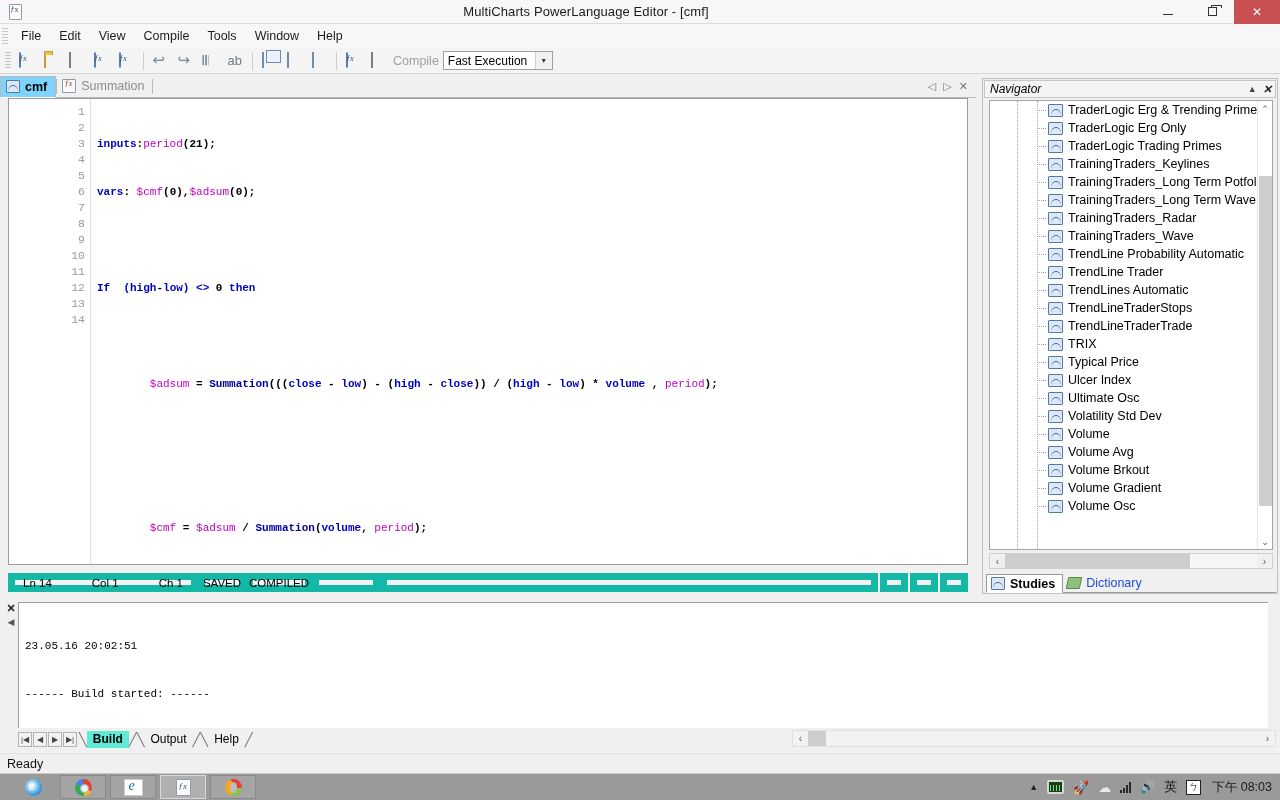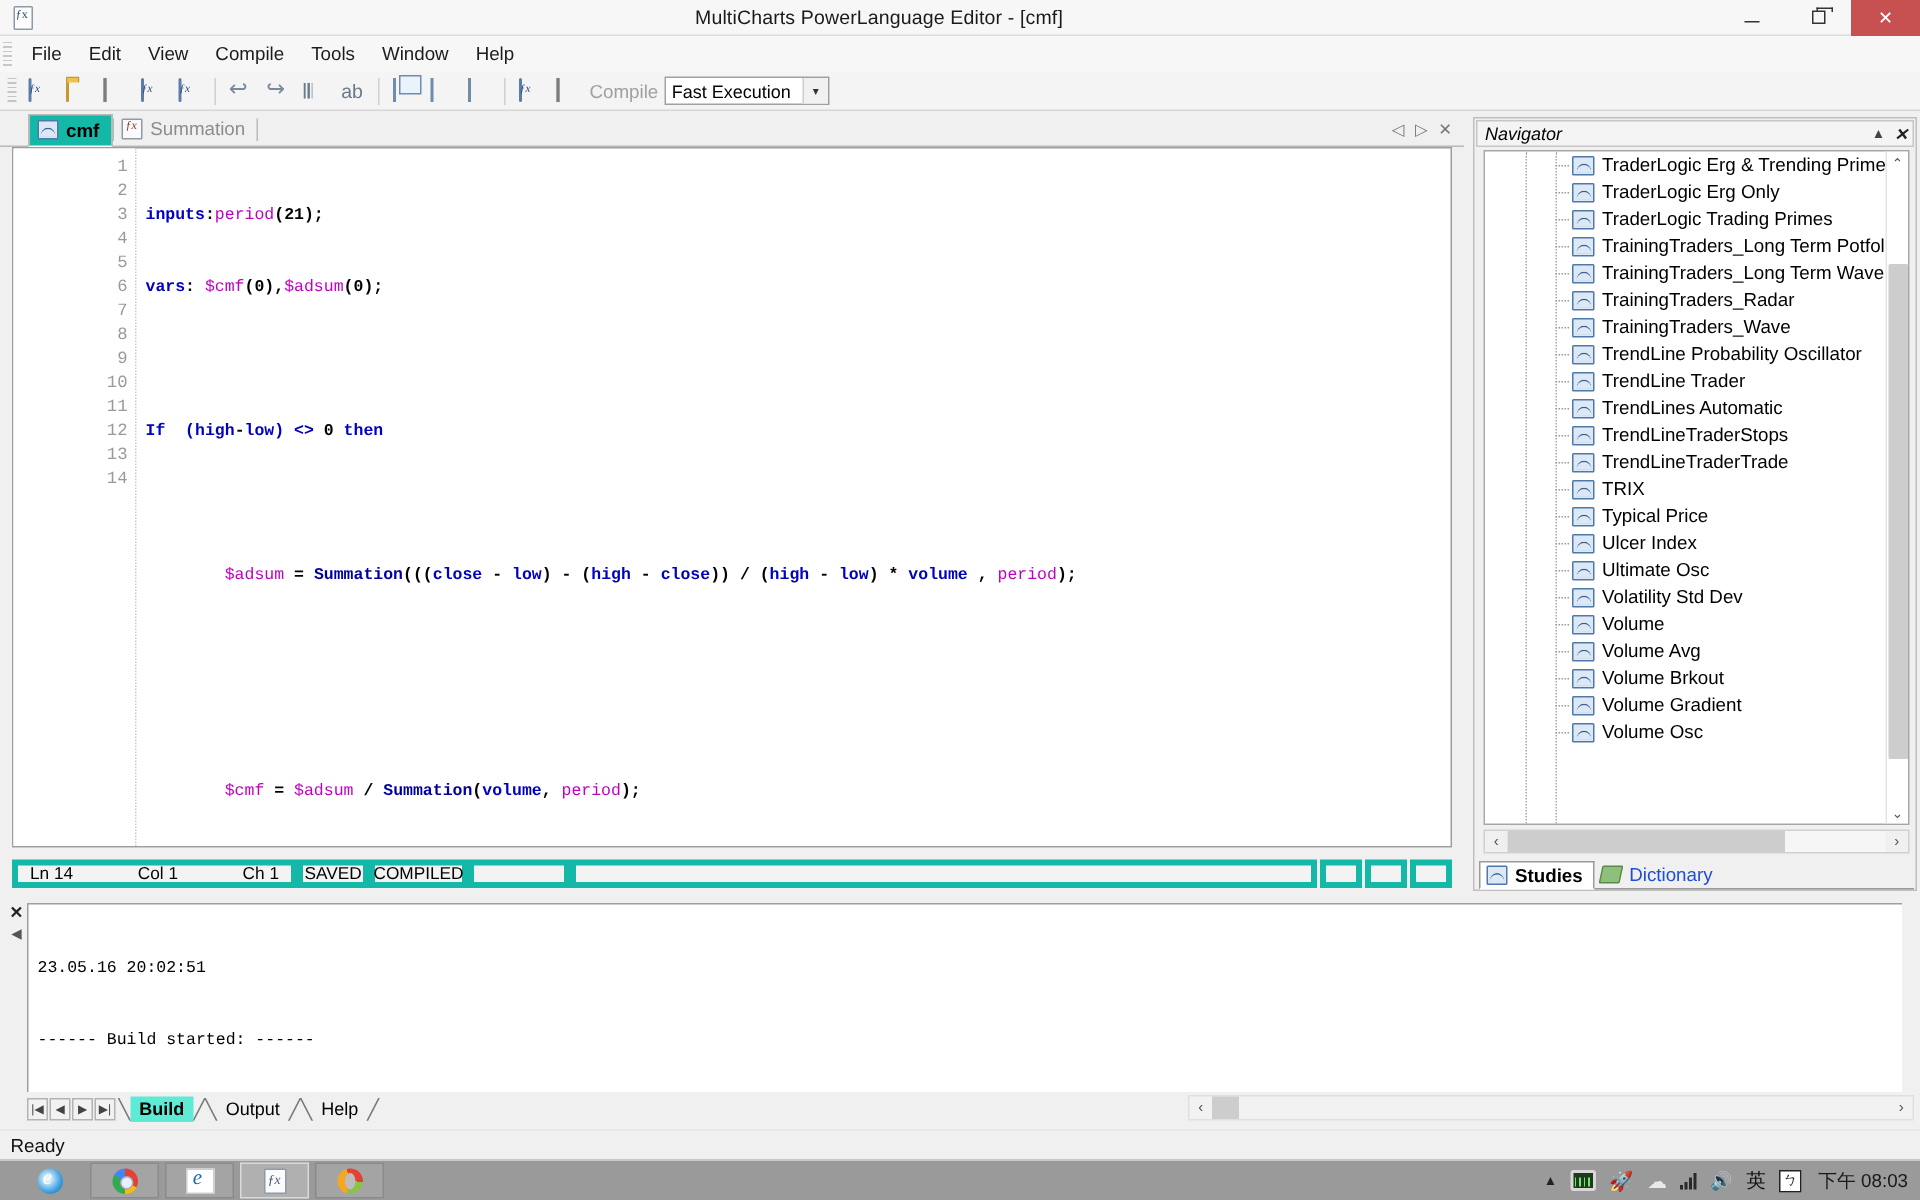--- a/index.html
+++ b/index.html
@@ -122,21 +122,21 @@
     background: #f0f0f0;
   }
   .tabstrip {
     height: 23px; background: #f0f0f0; display: flex; align-items: center;
     border-bottom: 1px solid #b9b9b9;
   }
   .etab {
     display: flex; align-items: center; height: 22px; padding: 0 8px 0 5px;
     font-size: 12.5px; gap: 5px;
   }
-  .etab.active { background: #14b8a6; font-weight: bold; border: 1px solid #b9b9b9; border-bottom: 1px solid #fff; margin-bottom:-1px;margin-left:19px;}
+  .etab.active { background: #7dd3fc; font-weight: bold; border: 1px solid #b9b9b9; border-bottom: 1px solid #fff; margin-bottom:-1px;}
   .etab.inactive { color: #8d8d8d; }
   .tab-icon-ind {
     width: 14px; height: 13px; background: #dce8f6; border: 1px solid #4f79a8;
     position: relative; border-radius:1px;
   }
   .tab-icon-ind::after {
     content: ""; position: absolute; left: 1px; top: 4px; width: 10px; height: 5px;
     border-top: 1.5px solid #3a5f8a; border-radius: 50%/100% 100% 0 0;
   }
   .tab-icon-fn {
@@ -180,21 +180,21 @@
     display:inline-block; width:1px; height:13px; background:#000;
     vertical-align:-2px;
   }
 
   
   .ed-status {
     position: absolute; top: 497px; left: 8px; width: 960px; height: 21px;
     display: flex; align-items: center; gap: 0;
   }
   .sb-cell {
-    height: 19px; border: 4px solid #14b8a6; background: #f3f3f3;
+    height: 19px; border: 7px solid #14b8a6; background: #f3f3f3;
     display: flex; align-items: center; font-size: 11.5px; padding: 0 5px;
   }
   .sb-pos { width: 190px; justify-content: space-between; padding: 0 8px;}
   .sb-fixed { width: 48px; justify-content: center; }
   .sb-blank1 { width: 68px; }
   .sb-grow { flex: 1; }
   .sb-sm { width: 28px; margin-left:2px; }
 
   
   .navigator {
@@ -562,41 +562,46 @@
           <span>TraderLogic Erg Only</span>
         </div>
         <div class="nav-row">
           <span class="dots"></span>
           <span class="nav-icon"></span>
           <span>TraderLogic Trading Primes</span>
         </div>
         <div class="nav-row">
           <span class="dots"></span>
           <span class="nav-icon"></span>
+          <span>TrainingTraders_Keylines</span>
+        </div>
+        <div class="nav-row">
+          <span class="dots"></span>
+          <span class="nav-icon"></span>
           <span>TrainingTraders_Long Term Potfolio</span>
         </div>
         <div class="nav-row">
           <span class="dots"></span>
           <span class="nav-icon"></span>
           <span>TrainingTraders_Long Term Wave</span>
         </div>
         <div class="nav-row">
           <span class="dots"></span>
           <span class="nav-icon"></span>
           <span>TrainingTraders_Radar</span>
         </div>
         <div class="nav-row">
           <span class="dots"></span>
           <span class="nav-icon"></span>
           <span>TrainingTraders_Wave</span>
         </div>
         <div class="nav-row">
           <span class="dots"></span>
           <span class="nav-icon"></span>
-          <span>TrendLine Probability Oscillator</span>
+          <span>TrendLine Probability Automatic</span>
         </div>
         <div class="nav-row">
           <span class="dots"></span>
           <span class="nav-icon"></span>
           <span>TrendLine Trader</span>
         </div>
         <div class="nav-row">
           <span class="dots"></span>
           <span class="nav-icon"></span>
           <span>TrendLines Automatic</span>

